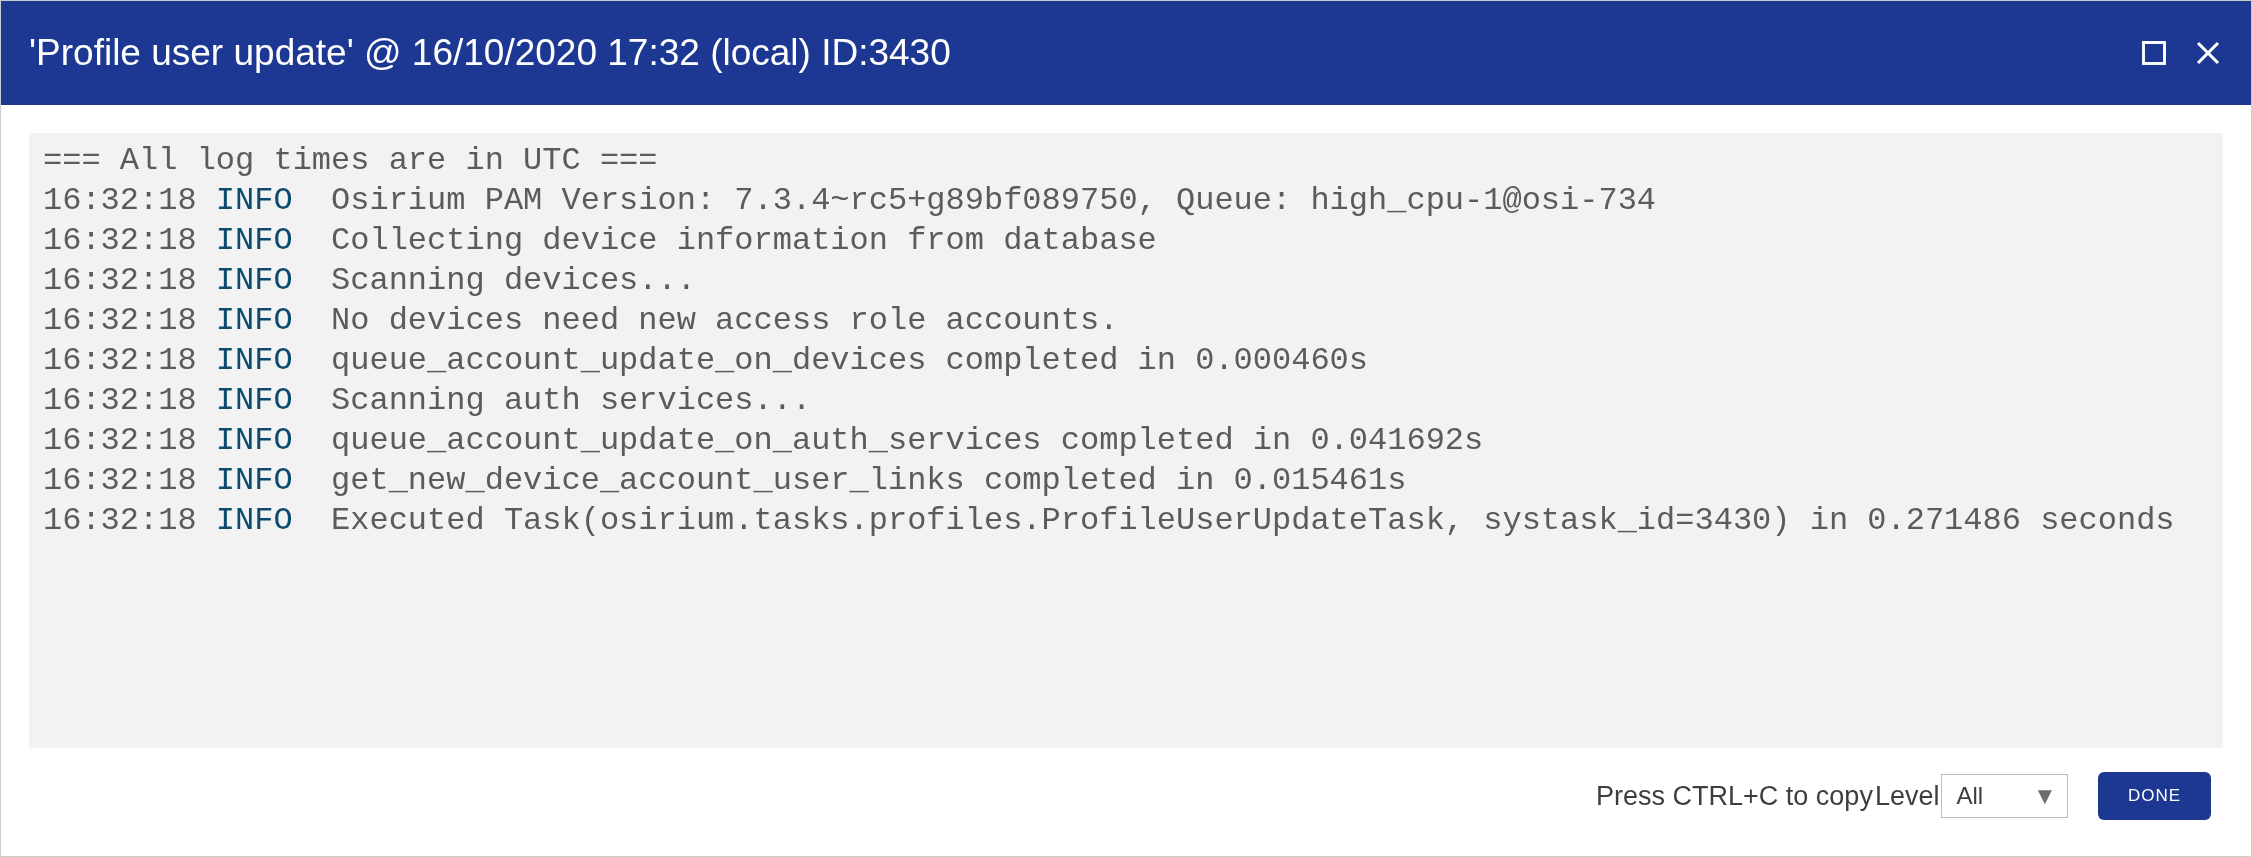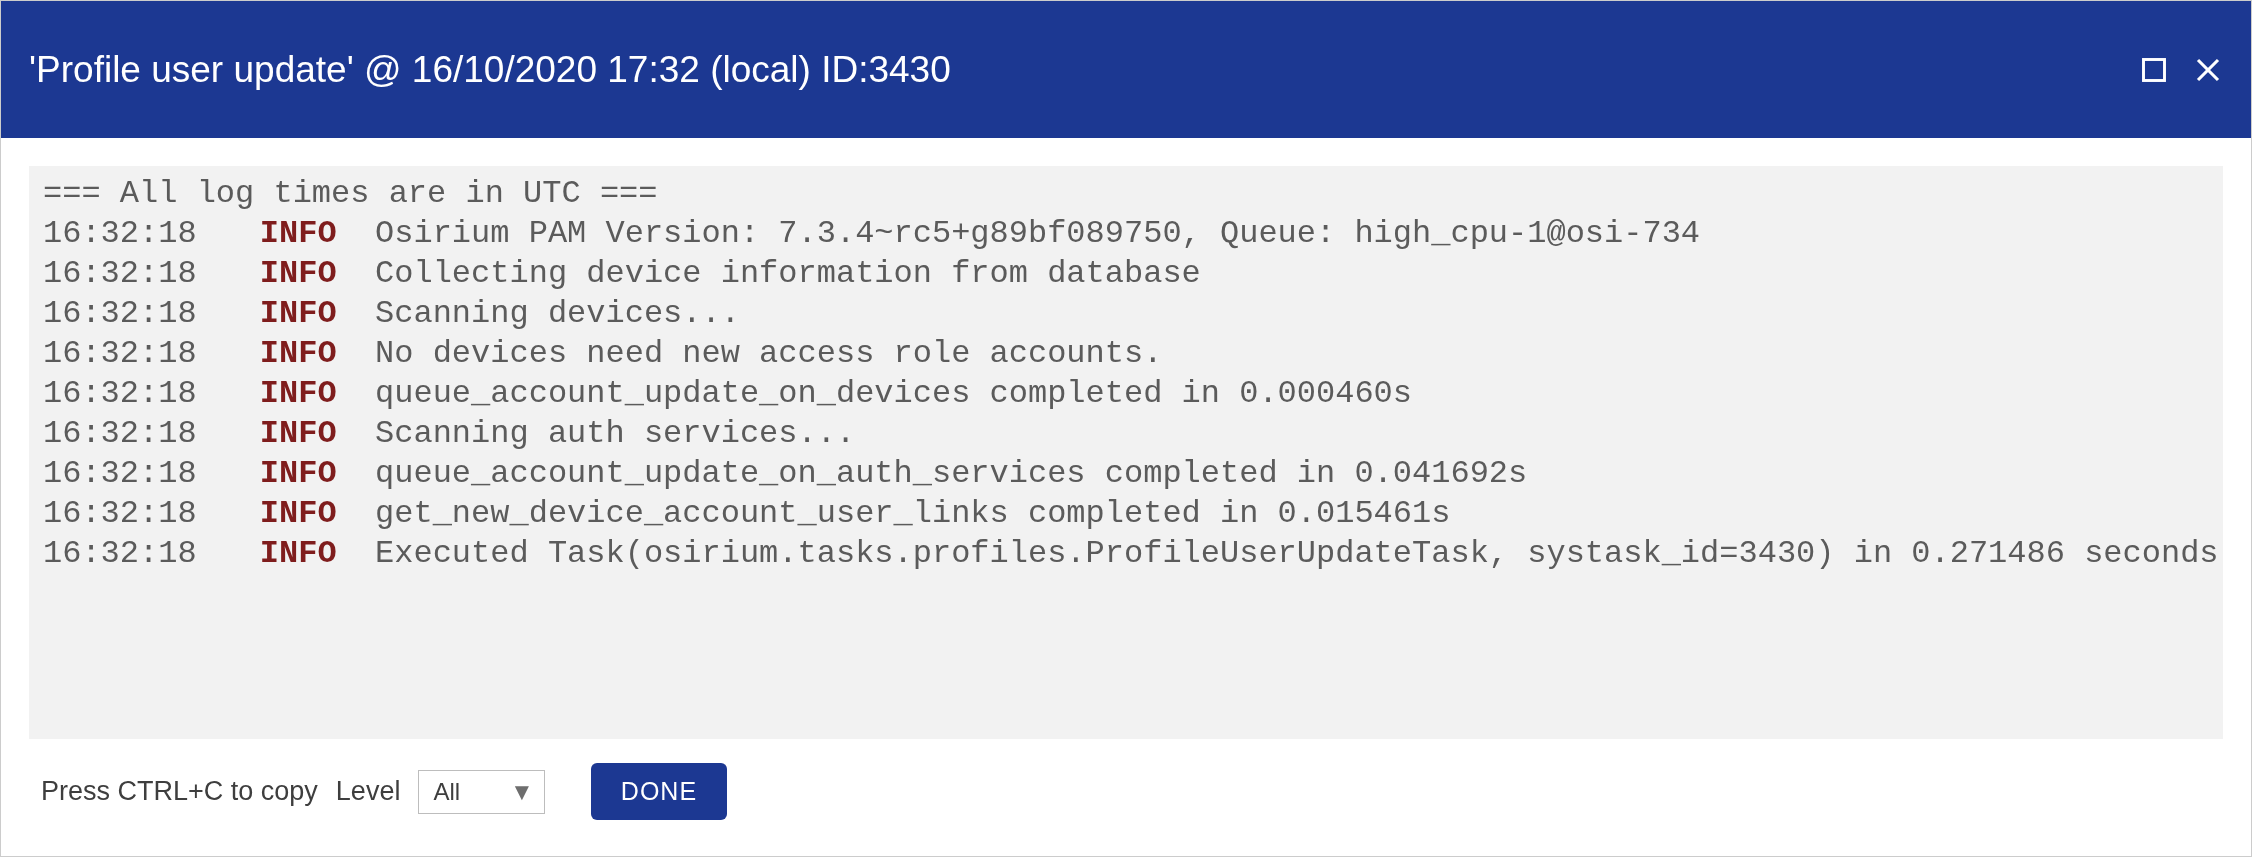--- a/index.html
+++ b/index.html
@@ -21,21 +21,21 @@
       flex-direction: column;
       border: 1px solid #ccc;
     }
     .titlebar {
       background: #1c3892;
       color: #fff;
       display: flex;
       align-items: center;
       justify-content: space-between;
       padding: 18px 28px;
-      height: 137px;
+      height: 104px;
     }
     .titlebar-title {
       font-size: 37px;
       font-weight: 400;
     }
     .titlebar-controls {
       display: flex;
       align-items: center;
       gap: 24px;
     }
@@ -66,44 +66,43 @@
       padding: 8px 14px;
       white-space: pre;
       overflow-x: scroll;
       overflow-y: auto;
       line-height: 1.25;
     }
     .log-line {
       white-space: pre;
     }
     .log-info {
-      color: #7f1d1d;
-      font-weight: bold;
-      margin-left: 44px;
+      color: #0c4a6e;
+      font-weight: normal;
     }
     .log-area::-webkit-scrollbar {
       height: 22px;
     }
     .log-area::-webkit-scrollbar-track {
       background: #f0f0f0;
     }
     .log-area::-webkit-scrollbar-thumb {
       background: #8c8c8c;
     }
     .log-area::-webkit-scrollbar-button:single-button {
       background: #f0f0f0;
       width: 22px;
       height: 22px;
       display: block;
     }
     .footer {
       display: flex;
       align-items: center;
-      justify-content: flex-start;
-      gap: 18px;
+      justify-content: flex-end;
+      gap: 2px;
       padding: 24px 12px 8px 12px;
     }
     .footer-text {
       font-size: 27px;
       color: #3e3e3e;
     }
     .level-select {
       display: inline-flex;
       align-items: center;
       border: 1px solid #bdbdbd;
@@ -127,21 +126,21 @@
       letter-spacing: 1px;
       padding: 12px 22px;
       cursor: pointer;
       margin-left: 30px;
     }
     .btn-done {
       background: #1c3892;
       color: #fff;
       border: none;
       border-radius: 6px;
-      font-size: 25px;
+      font-size: 17px;
       font-weight: 500;
       letter-spacing: 1px;
       padding: 14px 30px;
       cursor: pointer;
       margin-left: 28px;
     }
   </style>
 </head>
 <body>
 

